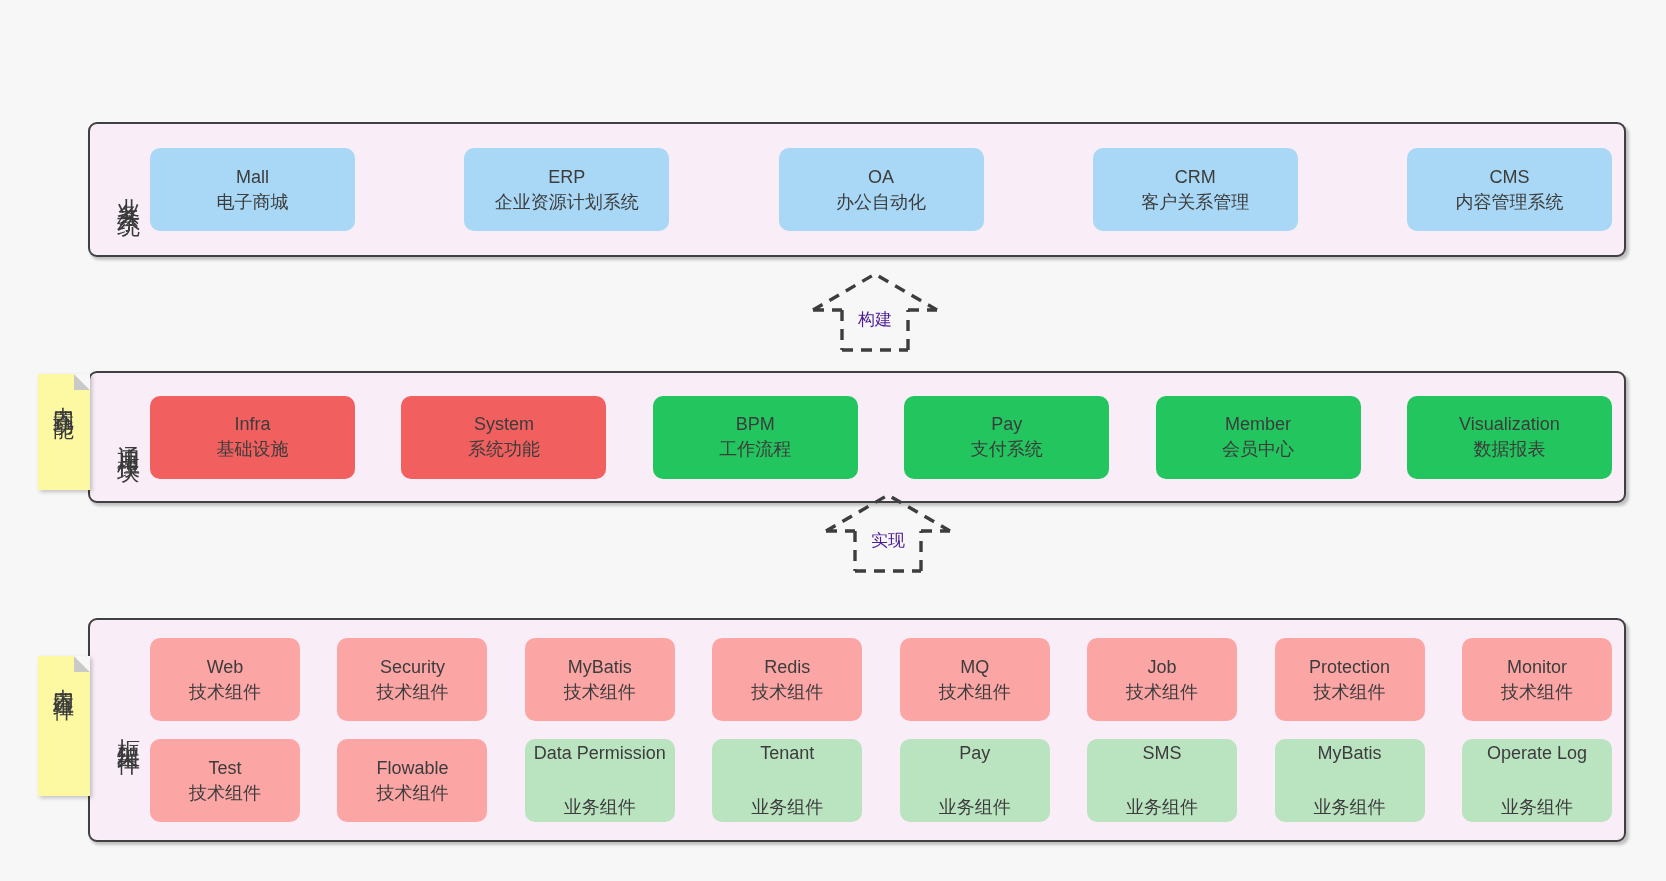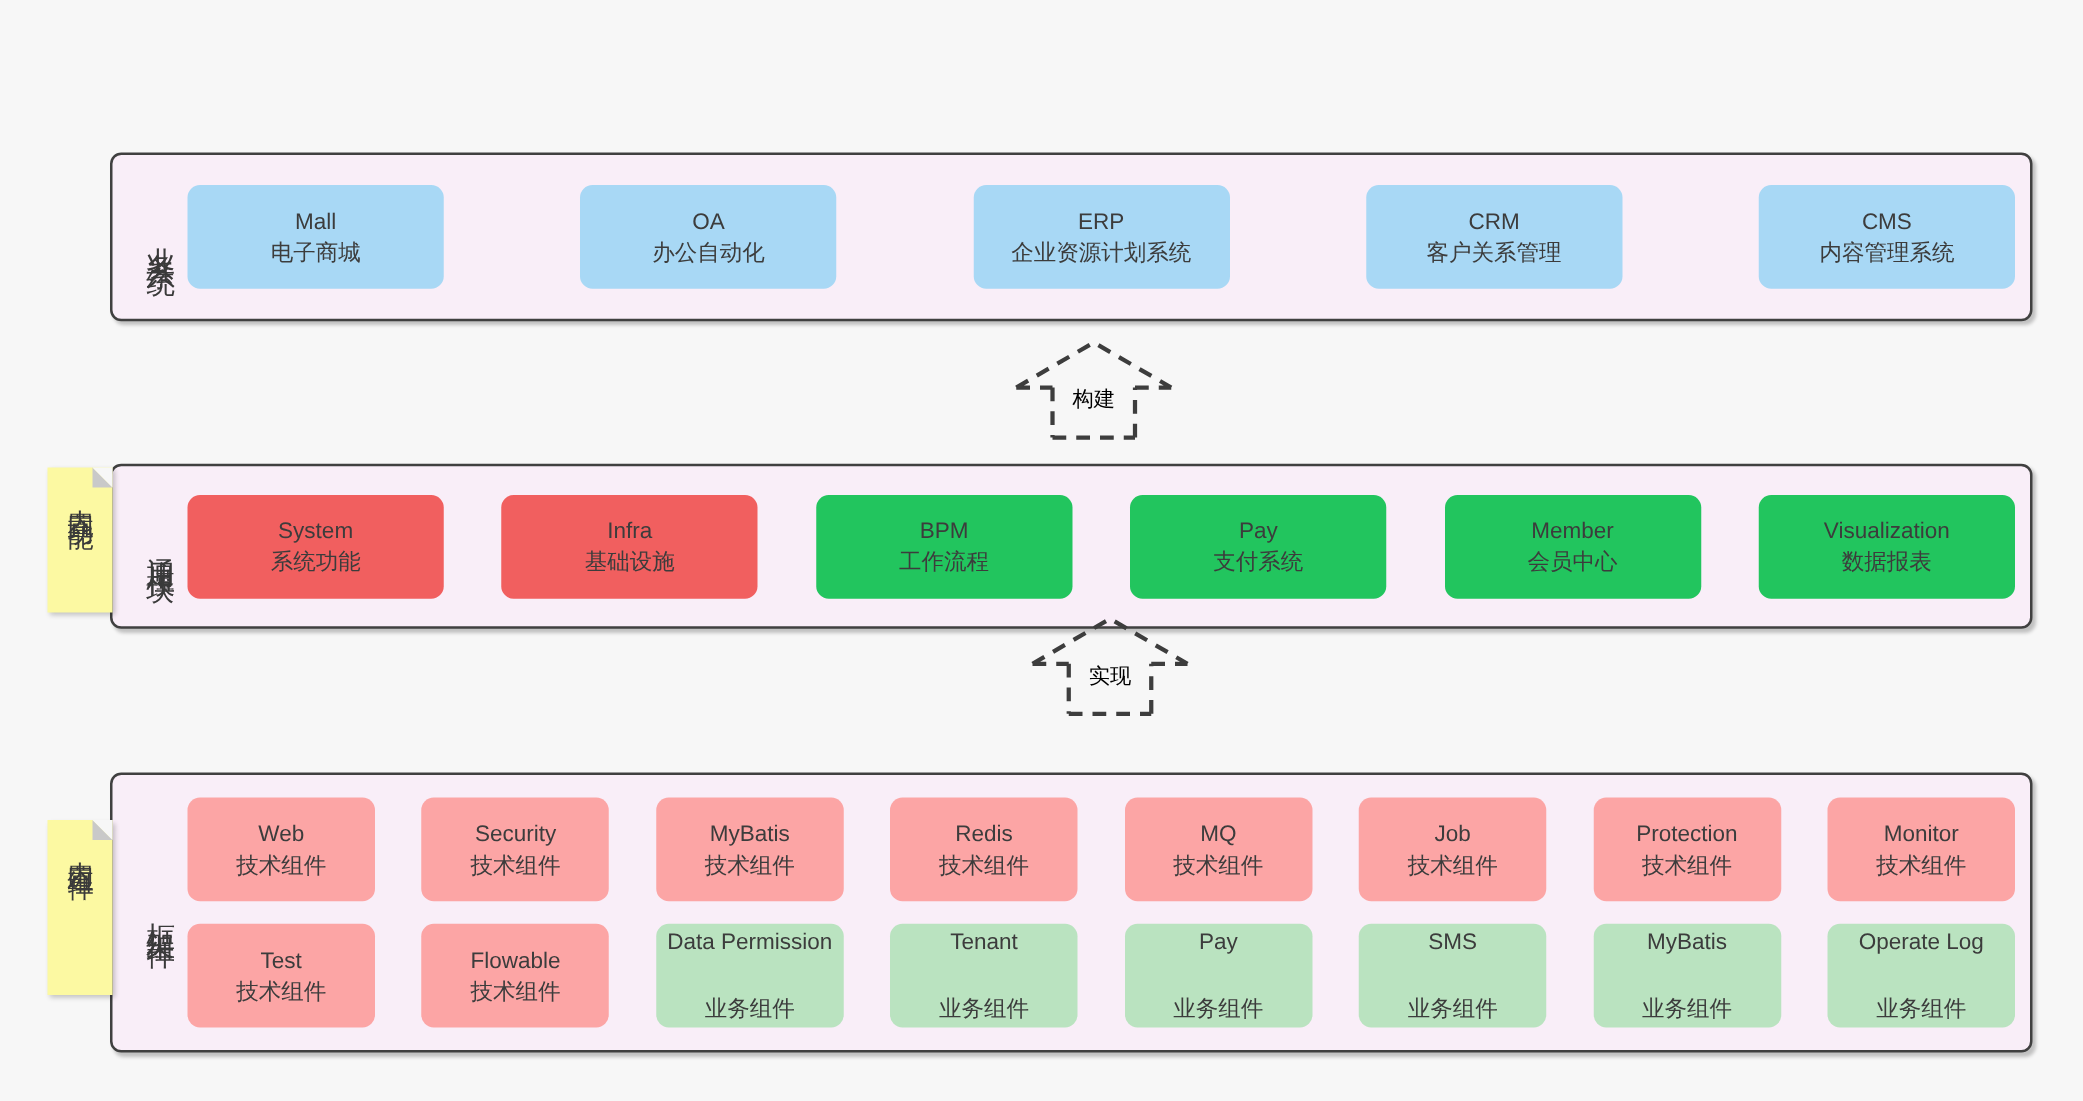--- a/index.html
+++ b/index.html
@@ -94,43 +94,43 @@
   .arrow1{left:807px;top:271px;}
   .arrow2{left:820px;top:492px;}
   .arrow svg{display:block;}
   .alabel{
     position:absolute;top:36px;left:50%;
     transform:translateX(-50%);
     background:#f7f7f7;
     font-size:17px;
     padding:1px 4px;
     white-space:nowrap;
-    color:#000000;
+    color:#4c1d95;
   }
 </style>
 </head>
 <body>
 
 <div class="canvas">
 
   <section class="band band1">
     <div class="vlabel">业务系统</div>
     <div class="rowset">
       <div class="brow">
         <div class="box blue">
           <div class="bn">Mall</div>
           <div class="bd">电子商城</div>
         </div>
         <div class="box blue">
+          <div class="bn">ERP</div>
+          <div class="bd">企业资源计划系统</div>
+        </div>
+        <div class="box blue">
           <div class="bn">OA</div>
           <div class="bd">办公自动化</div>
-        </div>
-        <div class="box blue">
-          <div class="bn">ERP</div>
-          <div class="bd">企业资源计划系统</div>
         </div>
         <div class="box blue">
           <div class="bn">CRM</div>
           <div class="bd">客户关系管理</div>
         </div>
         <div class="box blue">
           <div class="bn">CMS</div>
           <div class="bd">内容管理系统</div>
         </div>
       </div>
@@ -147,26 +147,26 @@
   <section class="band band2">
     <div class="sticky sticky-mid">
       <span class="fold2"></span>
       <span class="fold"></span>
       <span class="stext">内置功能</span>
     </div>
     <div class="vlabel">通用模块</div>
     <div class="rowset">
       <div class="brow">
         <div class="box red">
+          <div class="bn">Infra</div>
+          <div class="bd">基础设施</div>
+        </div>
+        <div class="box red">
           <div class="bn">System</div>
           <div class="bd">系统功能</div>
-        </div>
-        <div class="box red">
-          <div class="bn">Infra</div>
-          <div class="bd">基础设施</div>
         </div>
         <div class="box pink">
           <div class="bn">BPM</div>
           <div class="bd">工作流程</div>
         </div>
         <div class="box pink">
           <div class="bn">Pay</div>
           <div class="bd">支付系统</div>
         </div>
         <div class="box pink">

